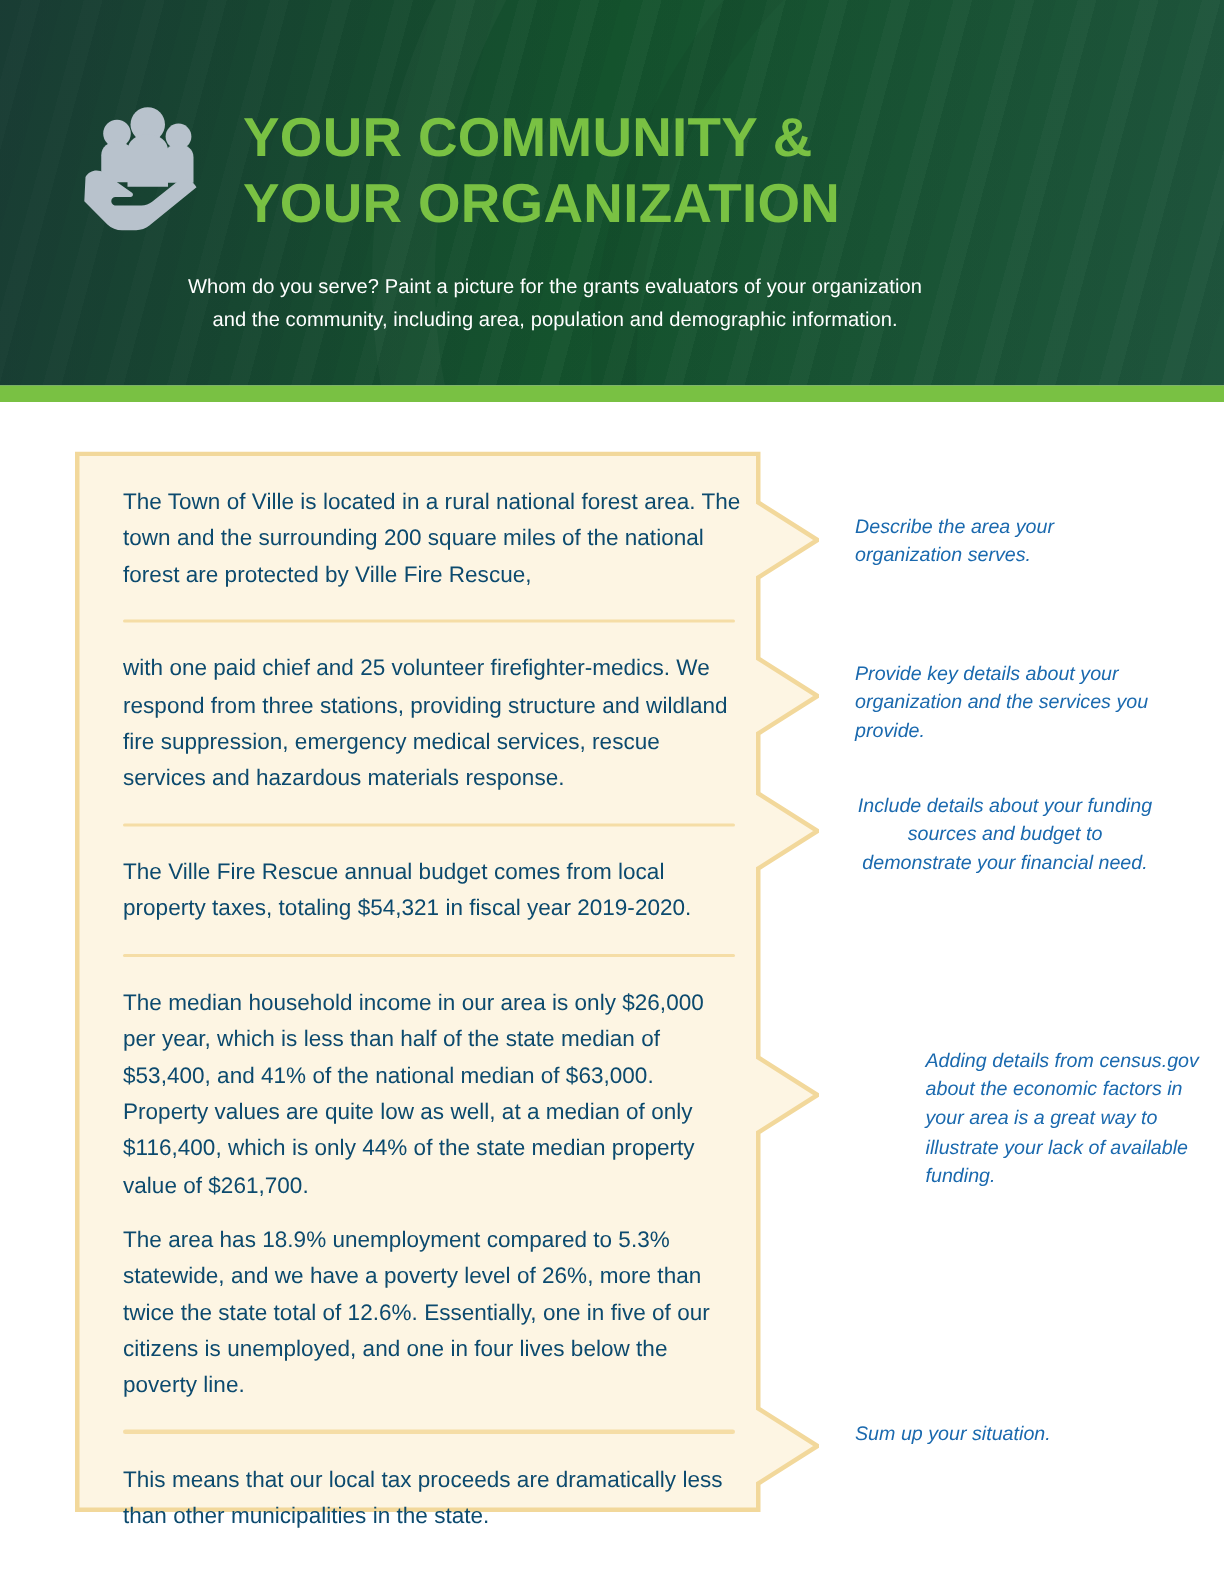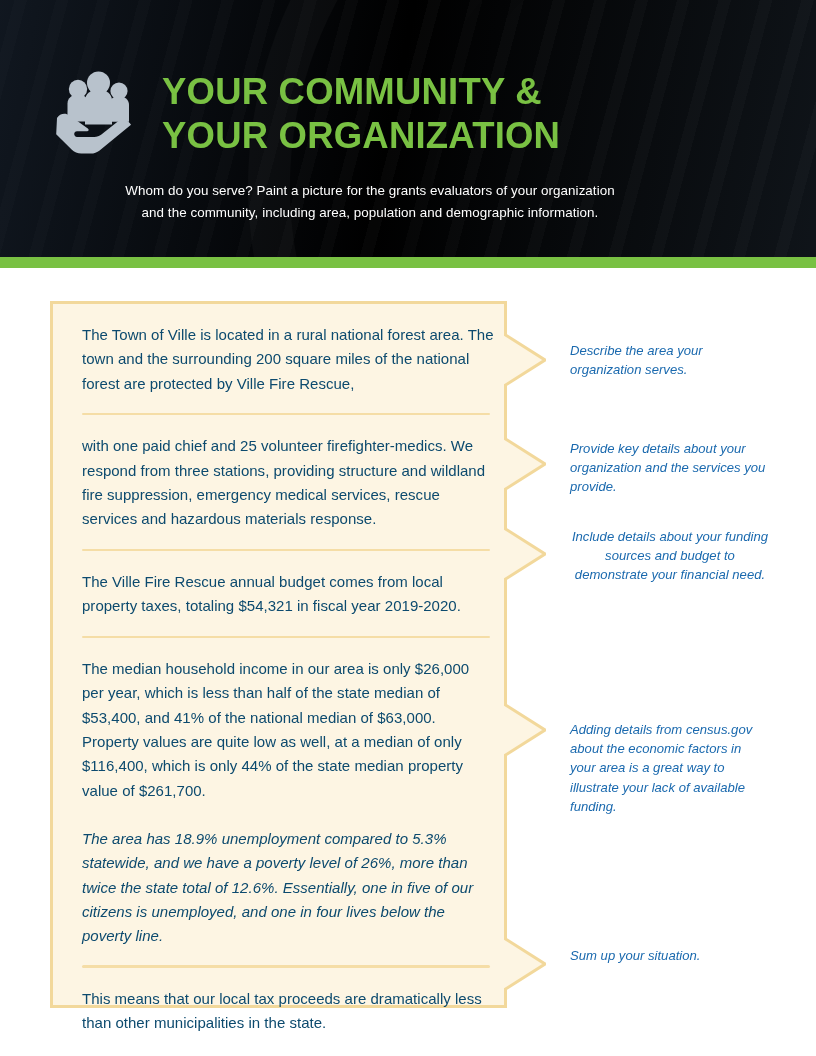--- a/index.html
+++ b/index.html
@@ -16,21 +16,21 @@
     -webkit-font-smoothing: antialiased;
   }
 
   
   .header {
     position: absolute;
     left: 0;
     top: 0;
     width: 816px;
     height: 257px;
-    background: #000000;
+    background: #14532d;
     overflow: hidden;
   }
   .header-texture {
     position: absolute;
     inset: 0;
     background:
       repeating-linear-gradient(
         105deg,
         rgba(255,255,255,0.000) 0px,
         rgba(255,255,255,0.000) 14px,
@@ -135,21 +135,21 @@
     width: 412px;
   }
 
   .para {
     color: #0c4a6e;
     font-size: 15px;
     line-height: 24.3px;
     letter-spacing: 0.02px;
     margin: 0;
   }
-  .para + .para { margin-top: 24px; font-style: italic; }
+  .para + .para { margin-top: 12px; }
 
   .divider {
     height: 2.5px;
     background: #f5dda6;
     border-radius: 2px;
     margin: 17px 0 19px 0;
     width: 408px;
   }
 
   
@@ -160,21 +160,21 @@
     color: #1a69ae;
     font-size: 13.1px;
     font-weight: normal;
     font-style: italic;
     line-height: 19.2px;
     letter-spacing: 0.01px;
   }
   .ann-0 { top: 341px; }
   .ann-1 { top: 439px; }
   .ann-2 { top: 527px; text-align: center; }
-  .ann-3 { top: 720px; }
+  .ann-3 { top: 697px; margin-left: 47px; }
   .ann-4 { top: 946px; }
 </style>
 </head>
 <body>
 
 <div class="header">
   <div class="header-texture"></div>
   <div class="header-swoosh-a"></div>
   <div class="header-swoosh-b"></div>
   <div class="header-vignette"></div>

